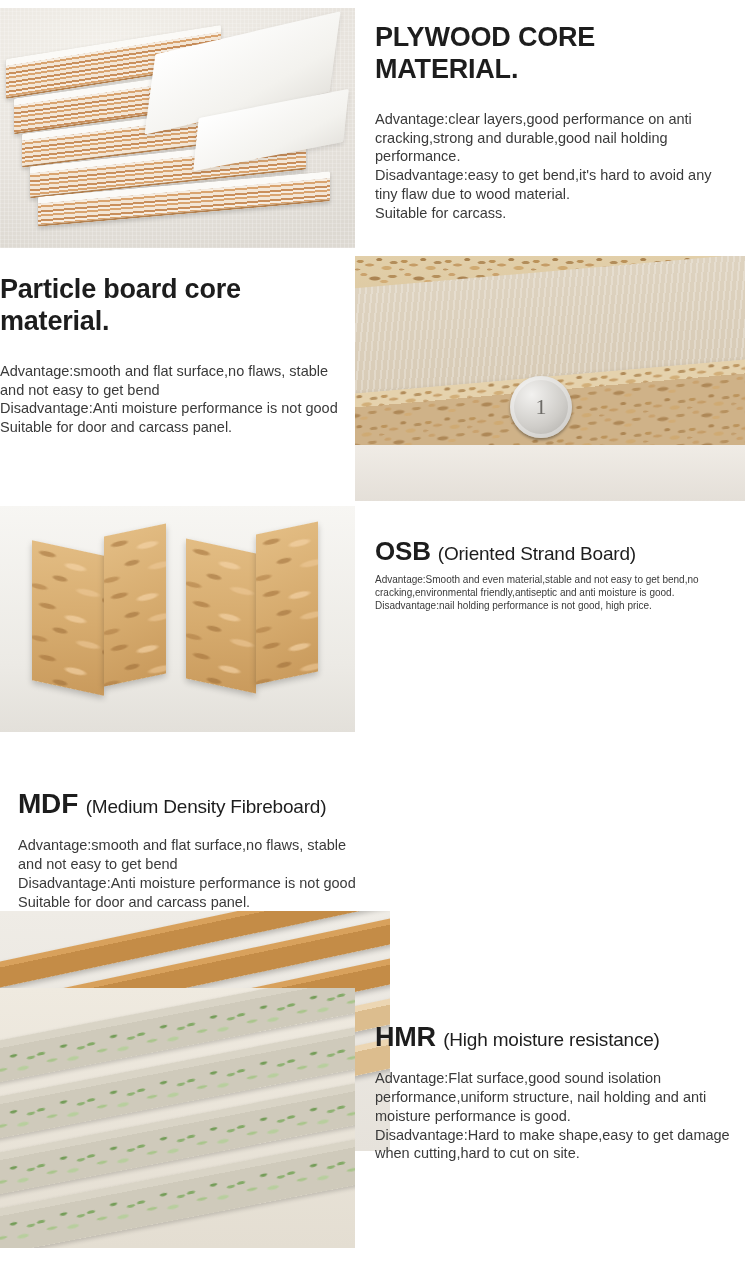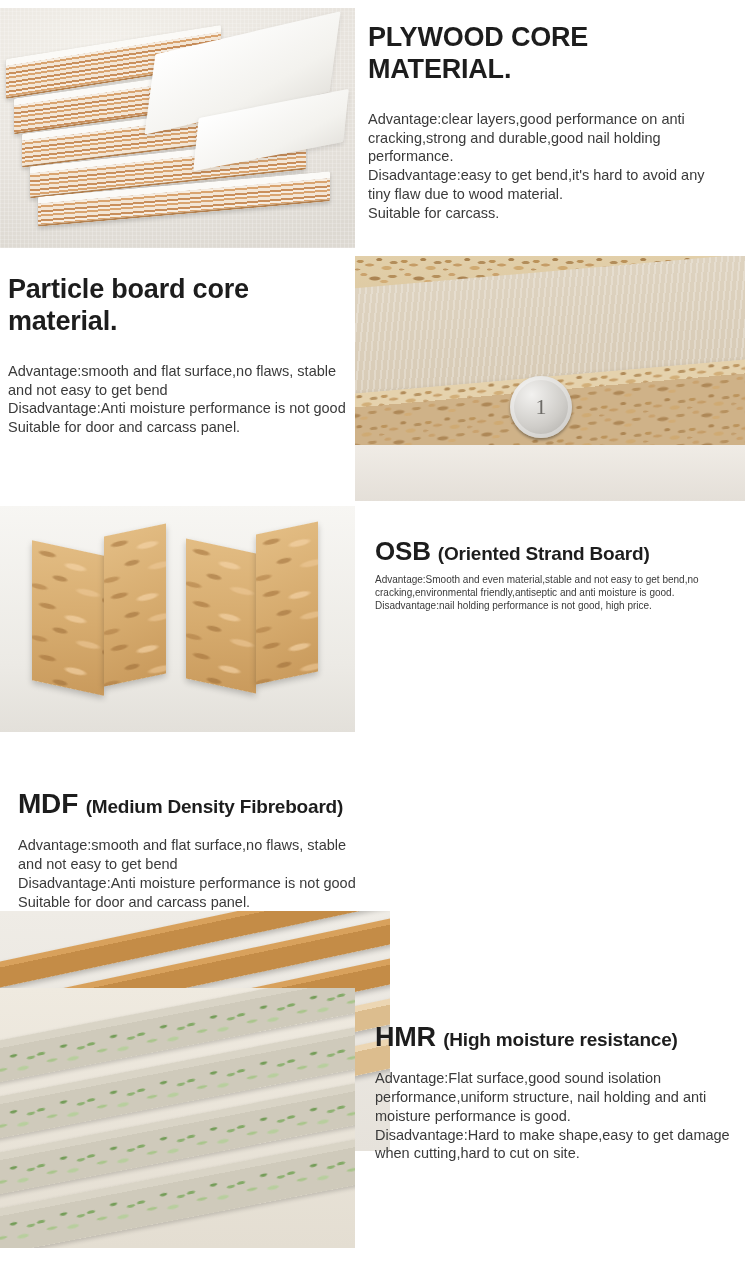--- a/index.html
+++ b/index.html
@@ -33,32 +33,32 @@
   .textcol {
     position: relative;
   }
 
   h2.title {
     font-weight: bold;
     color: #1d1d1d;
     letter-spacing: -0.2px;
   }
   .title-main { font-weight: bold; }
-  .title-sub  { font-weight: bold; }
+  .title-sub  { font-weight: normal; }
 
   .body {
     color: #3a3a3a;
     line-height: 1.30;
     white-space: pre-line;
   }
 
   
   #sec-plywood { left: 0; top: 8px; }
   #sec-plywood .photo { width: 355px; height: 240px; }
-  #sec-plywood .textcol { width: 370px; padding-left: 13px; padding-top: 14px; }
+  #sec-plywood .textcol { width: 370px; padding-left: 20px; padding-top: 14px; }
   #sec-plywood h2.title { font-size: 27px; line-height: 1.18; }
   #sec-plywood .body { font-size: 14.5px; margin-top: 24px; }
 
   
   .ply-bg {
     position: absolute; inset: 0;
     background:
       radial-gradient(120% 90% at 30% 15%, #f2efe9 0%, #e7e3dd 60%, #ddd9d2 100%);
   }
   .ply-bg:after {
@@ -91,21 +91,21 @@
     position: absolute;
     background: linear-gradient(160deg, #ffffff 0%, #f3f2ee 70%, #e6e4df 100%);
     box-shadow: 0 2px 5px rgba(0,0,0,.12);
     border-radius: 2px;
   }
   #pw1 { left: 150px; top: 26px;  width: 185px; height: 78px; transform: skewY(-13deg) skewX(-8deg); }
   #pw2 { left: 196px; top: 96px;  width: 150px; height: 52px; transform: skewY(-11deg) skewX(-6deg); }
 
   
   #sec-particle { left: 0; top: 256px; }
-  #sec-particle .textcol { width: 355px; padding-left: 8px; padding-top: 18px; }
+  #sec-particle .textcol { width: 355px; padding-top: 18px; }
   #sec-particle h2.title { font-size: 27px; line-height: 1.18; }
   #sec-particle .body { font-size: 14.5px; margin-top: 24px; }
   #sec-particle .photo { width: 390px; height: 245px; }
 
   .pb-bg {
     position: absolute; inset: 0;
     background: linear-gradient(180deg, #e2cfa9 0%, #d8c39b 40%, #cbb488 100%);
   }
   .chipmask {
     position: absolute; inset: 0;

